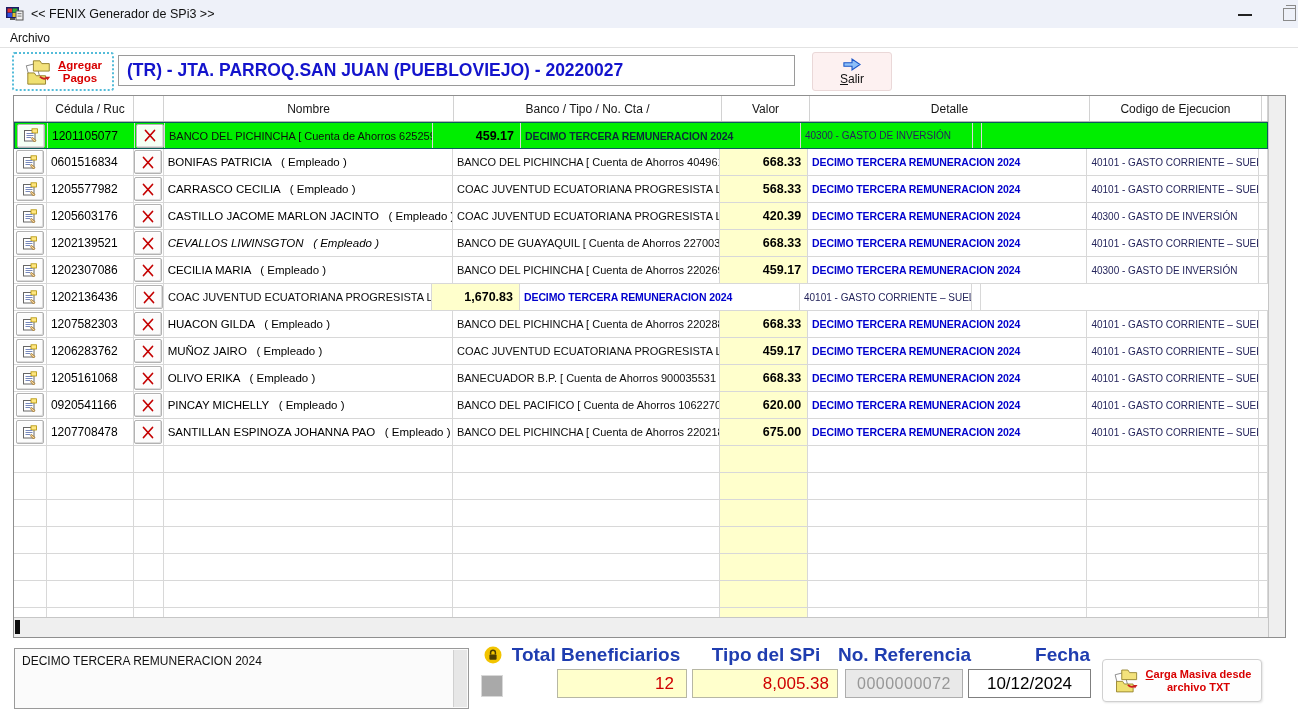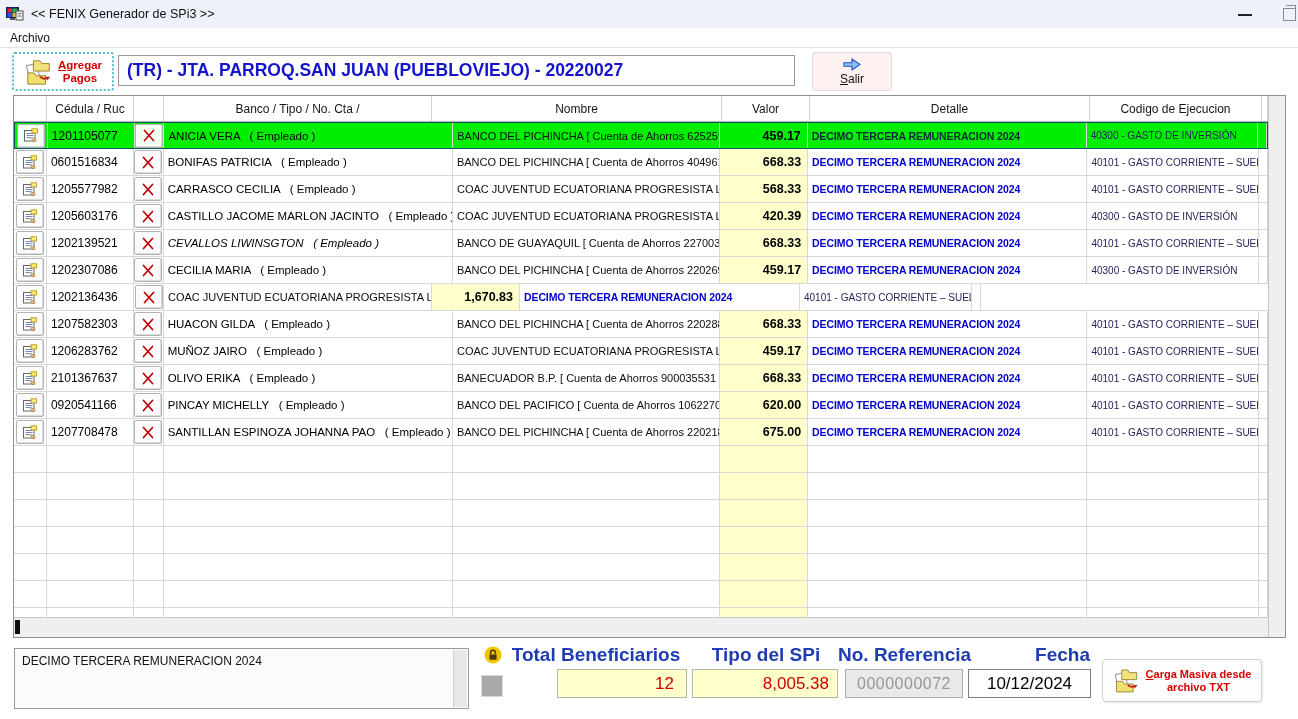--- a/index.html
+++ b/index.html
@@ -119,42 +119,41 @@
     <span class="txt"><u>S</u>alir</span>
   </div>
 </div>
 
 <div class="grid">
   <div class="grid-left">
     <div class="grid-header" id="grid-header">
         <div class="hcell" style="width: 33px;"></div>
         <div class="hcell" style="width: 87px;">Cédula / Ruc</div>
         <div class="hcell" style="width: 30px;"></div>
+        <div class="hcell" style="width: 290px;">Nombre</div>
         <div class="hcell" style="width: 268px;">Banco / Tipo / No. Cta /</div>
-        <div class="hcell" style="width: 290px;">Nombre</div>
         <div class="hcell" style="width: 88px;">Valor</div>
         <div class="hcell" style="width: 280px;">Detalle</div>
         <div class="hcell" style="width: 172px;">Codigo de Ejecucion</div>
         <div class="hcell" style="width: 6px;"></div>
       </div>
     <div class="grid-body" id="grid-body">
         <div class="row selected">
           <div class="cell center" style="width: 33px;"><div class="mini-btn"><svg width="16" height="15" viewBox="0 0 16 15">
                 <rect x="1.5" y="2.5" width="10.5" height="10.5" fill="#ffffff" stroke="#666" stroke-width="1"></rect>
                 <rect x="9" y="0.8" width="5.5" height="4.2" fill="#ffe680" stroke="#b09000" stroke-width="0.8"></rect>
                 <line x1="3.5" y1="5.5" x2="10.5" y2="5.5" stroke="#7788bb" stroke-width="1"></line>
                 <line x1="3.5" y1="7.5" x2="10.5" y2="7.5" stroke="#7788bb" stroke-width="1"></line>
                 <line x1="3.5" y1="9.5" x2="8.5" y2="9.5" stroke="#7788bb" stroke-width="1"></line>
                 <path d="M9.5 9.5 l3.5 3 l-1.5 1.5 l-3 -3.2 z" fill="#f6d9a8" stroke="#9a6a10" stroke-width="0.8"></path>
               </svg></div></div>
           <div class="cell cedula" style="width: 87px;">1201105077</div>
           <div class="cell center" style="width: 30px;"><div class="mini-btn"><svg width="14" height="13" viewBox="0 0 14 13">
                 <path d="M2.5 1.5 L11.5 11.5 M11.5 1.5 L2.5 11.5" stroke="#c40000" stroke-width="1.7" stroke-linecap="round"></path>
               </svg></div></div>
-          <div class="cell nombre" style="width: 290px;">ANICIA VERA   ( Empleado )</div>
           <div class="cell banco" style="width: 268px;">BANCO DEL PICHINCHA [ Cuenta de Ahorros 6252593400 ]</div>
           <div class="cell valor" style="width: 88px;">459.17</div>
           <div class="cell detalle" style="width: 280px;">DECIMO TERCERA REMUNERACION 2024</div>
           <div class="cell codigo" style="width: 172px;">40300 - GASTO DE INVERSIÓN</div>
           <div class="cell sliver" style="width: 6px;"></div>
         </div>
         <div class="row">
           <div class="cell center" style="width: 33px;"><div class="mini-btn"><svg width="16" height="15" viewBox="0 0 16 15">
                 <rect x="1.5" y="2.5" width="10.5" height="10.5" fill="#ffffff" stroke="#666" stroke-width="1"></rect>
                 <rect x="9" y="0.8" width="5.5" height="4.2" fill="#ffe680" stroke="#b09000" stroke-width="0.8"></rect>
@@ -315,21 +314,21 @@
         </div>
         <div class="row">
           <div class="cell center" style="width: 33px;"><div class="mini-btn"><svg width="16" height="15" viewBox="0 0 16 15">
                 <rect x="1.5" y="2.5" width="10.5" height="10.5" fill="#ffffff" stroke="#666" stroke-width="1"></rect>
                 <rect x="9" y="0.8" width="5.5" height="4.2" fill="#ffe680" stroke="#b09000" stroke-width="0.8"></rect>
                 <line x1="3.5" y1="5.5" x2="10.5" y2="5.5" stroke="#7788bb" stroke-width="1"></line>
                 <line x1="3.5" y1="7.5" x2="10.5" y2="7.5" stroke="#7788bb" stroke-width="1"></line>
                 <line x1="3.5" y1="9.5" x2="8.5" y2="9.5" stroke="#7788bb" stroke-width="1"></line>
                 <path d="M9.5 9.5 l3.5 3 l-1.5 1.5 l-3 -3.2 z" fill="#f6d9a8" stroke="#9a6a10" stroke-width="0.8"></path>
               </svg></div></div>
-          <div class="cell cedula" style="width: 87px;">2101367637</div>
+          <div class="cell cedula" style="width: 87px;">1205161068</div>
           <div class="cell center" style="width: 30px;"><div class="mini-btn"><svg width="14" height="13" viewBox="0 0 14 13">
                 <path d="M2.5 1.5 L11.5 11.5 M11.5 1.5 L2.5 11.5" stroke="#c40000" stroke-width="1.7" stroke-linecap="round"></path>
               </svg></div></div>
           <div class="cell nombre" style="width: 290px;">OLIVO ERIKA   ( Empleado )</div>
           <div class="cell banco" style="width: 268px;">BANECUADOR B.P. [ Cuenta de Ahorros 900035531 ]</div>
           <div class="cell valor" style="width: 88px;">668.33</div>
           <div class="cell detalle" style="width: 280px;">DECIMO TERCERA REMUNERACION 2024</div>
           <div class="cell codigo" style="width: 172px;">40101 - GASTO CORRIENTE – SUELDOS</div>
           <div class="cell sliver" style="width: 6px;"></div>
         </div>

